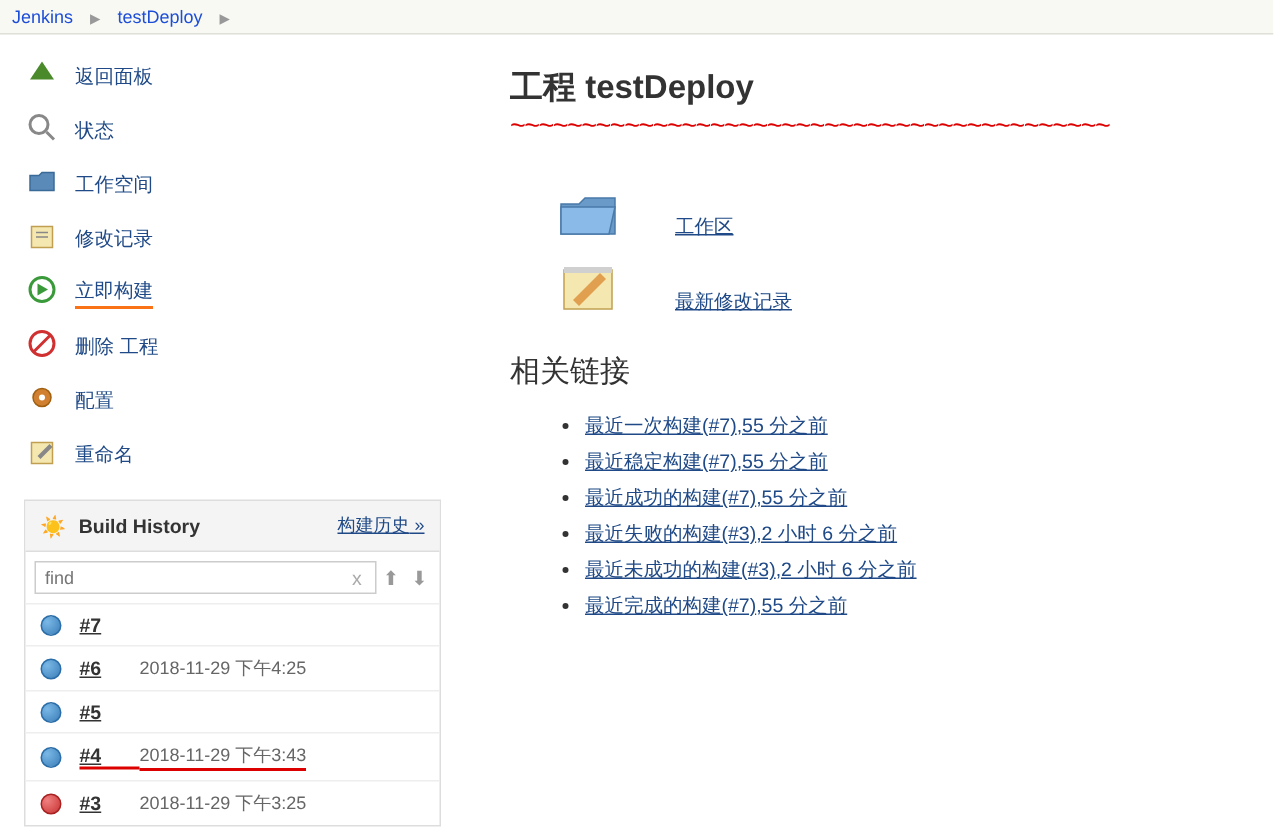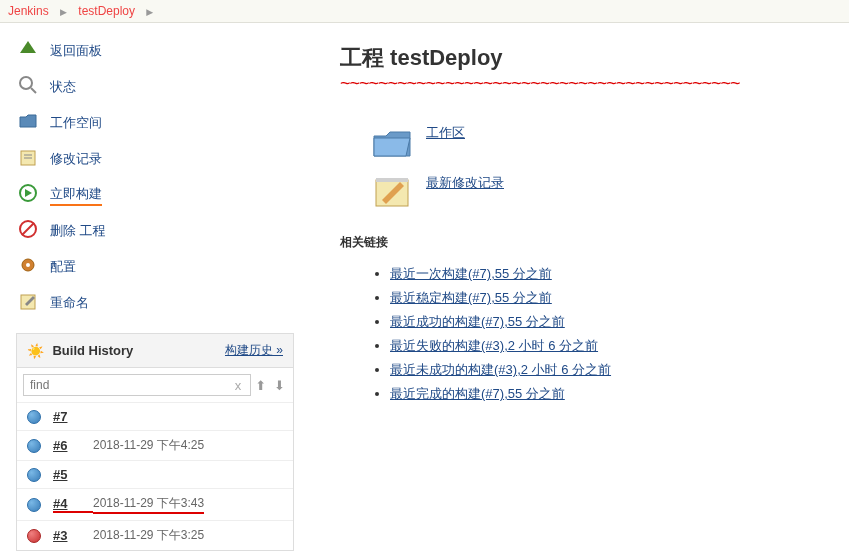--- a/index.html
+++ b/index.html
@@ -1,19 +1,19 @@
 <!DOCTYPE html>
 <html><head>
   <meta charset="utf-8">
   <style>
     * { margin: 0; padding: 0; box-sizing: border-box; }
     body { font-family: Arial, sans-serif; font-size: 13px; color: #333; background: #fff; }
     
     .breadcrumb { padding: 4px 8px; background: #f9f9f3; border-bottom: 1px solid #e0e0d8; font-size: 12px; }
-    .breadcrumb a { color: #ef4444; text-decoration: none; }
+    .breadcrumb a { color: #1d4ed8; text-decoration: none; }
     .breadcrumb .sep { margin: 0 8px; color: #999; font-size: 9px; }
     
     .container { display: flex; }
     .sidebar { width: 310px; padding: 10px 0; }
     .main { flex: 1; padding: 20px 30px; }
     
     .nav-item { display: flex; align-items: center; padding: 6px 16px; cursor: pointer; }
     .nav-item .icon { width: 24px; height: 24px; margin-right: 10px; text-align: center; }
     .nav-item a { color: #204a87; text-decoration: none; font-size: 13px; }
     
@@ -33,25 +33,25 @@
     .build-row { display: flex; align-items: center; padding: 6px 10px; border-top: 1px solid #eee; }
     .build-row .ball { width: 14px; height: 14px; border-radius: 50%; margin-right: 12px; }
     .ball-blue { background: radial-gradient(circle at 30% 30%, #7ab8e6, #3a7db8); border: 1px solid #2a6da8; }
     .ball-red { background: radial-gradient(circle at 30% 30%, #f08080, #c83232); border: 1px solid #a82222; }
     .build-row .num { width: 40px; font-weight: bold; text-decoration: underline; color: #333; }
     .build-row .date { color: #666; font-size: 12px; }
     
     h1 { font-size: 22px; font-weight: bold; margin-bottom: 4px; }
     .hand-underline { color: #d00; font-size: 18px; margin-top: -4px; margin-bottom: 30px; letter-spacing: -1px; }
     
-    .action-item { display: flex; align-items: flex-start; margin: 14px 30px; }
+    .action-item { display: flex; align-items: flex-end; margin: 14px 30px; gap: 24px; }
     .action-item .folder-icon, .action-item .note-icon { width: 44px; height: 36px; margin-right: 12px; }
     .action-item a { color: #204a87; text-decoration: underline; }
     
-    h2 { font-size: 12px; font-weight: bold; margin: 24px 0 14px 0; }
+    h2 { font-size: 20px; font-weight: normal; margin: 24px 0 14px 0; }
     ul.links { margin-left: 50px; }
     ul.links li { margin: 6px 0; }
     ul.links a { color: #204a87; text-decoration: underline; }
     ul.links .time { color: #204a87; text-decoration: underline; }
   </style>
 </head>
 <body>
 
 <div class="breadcrumb">
   <a>Jenkins</a>

